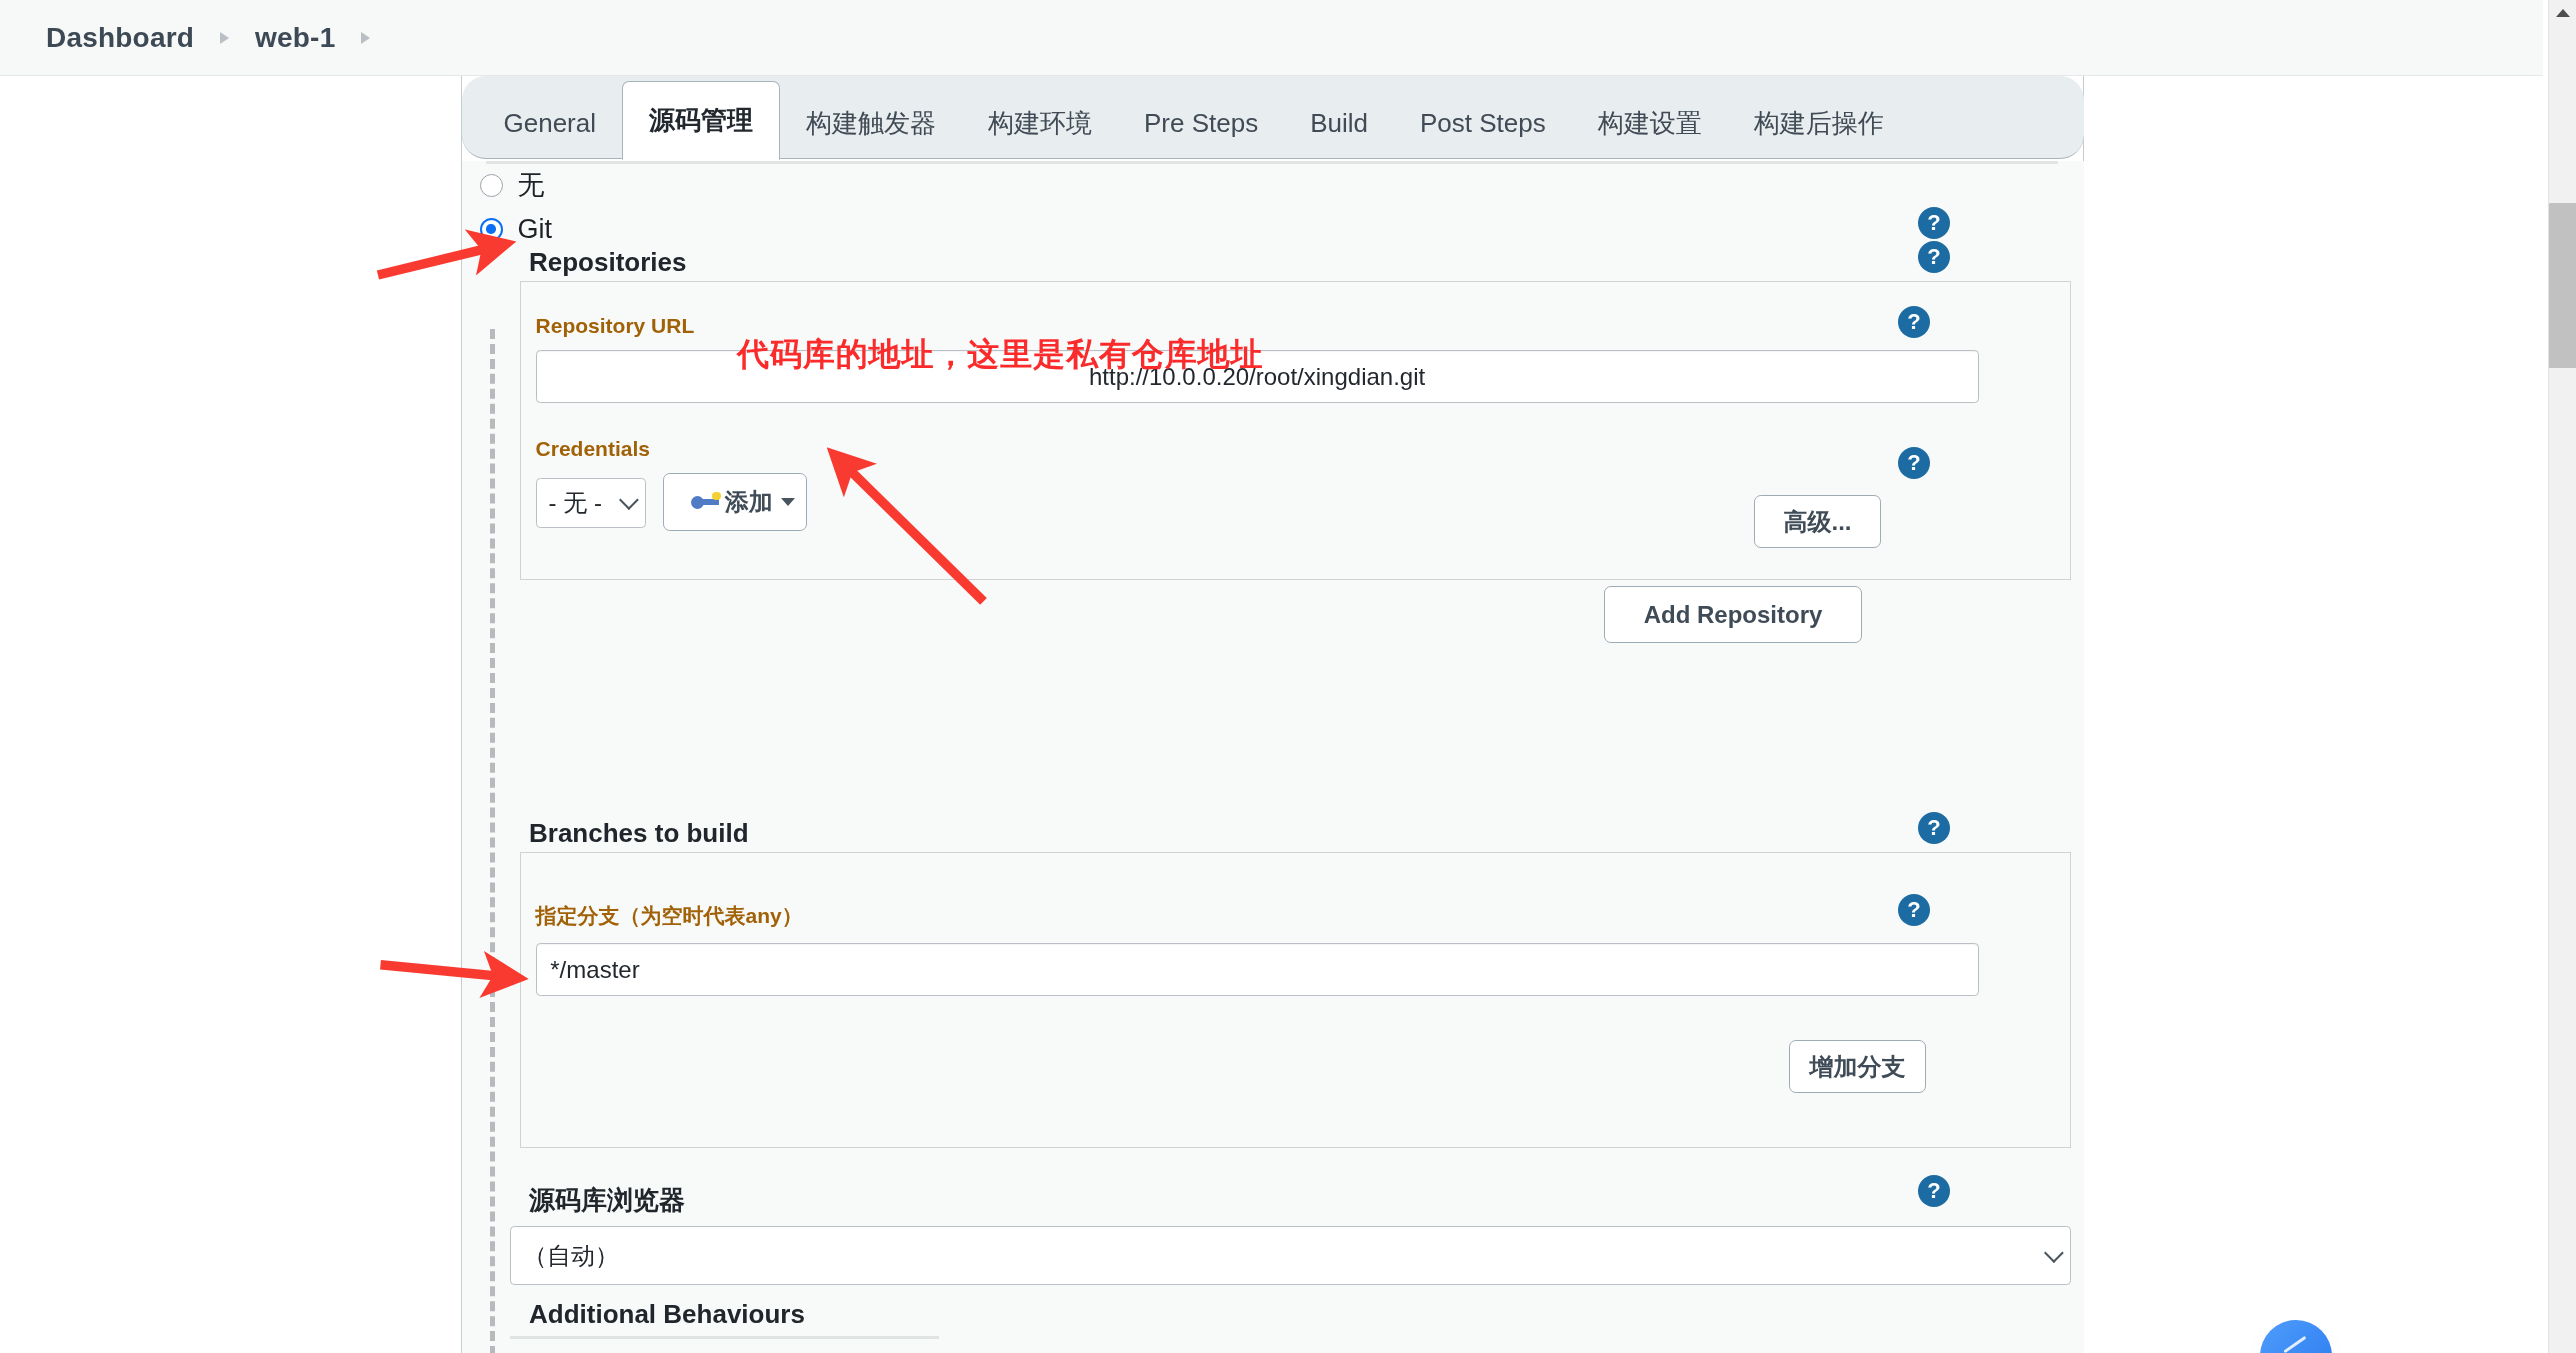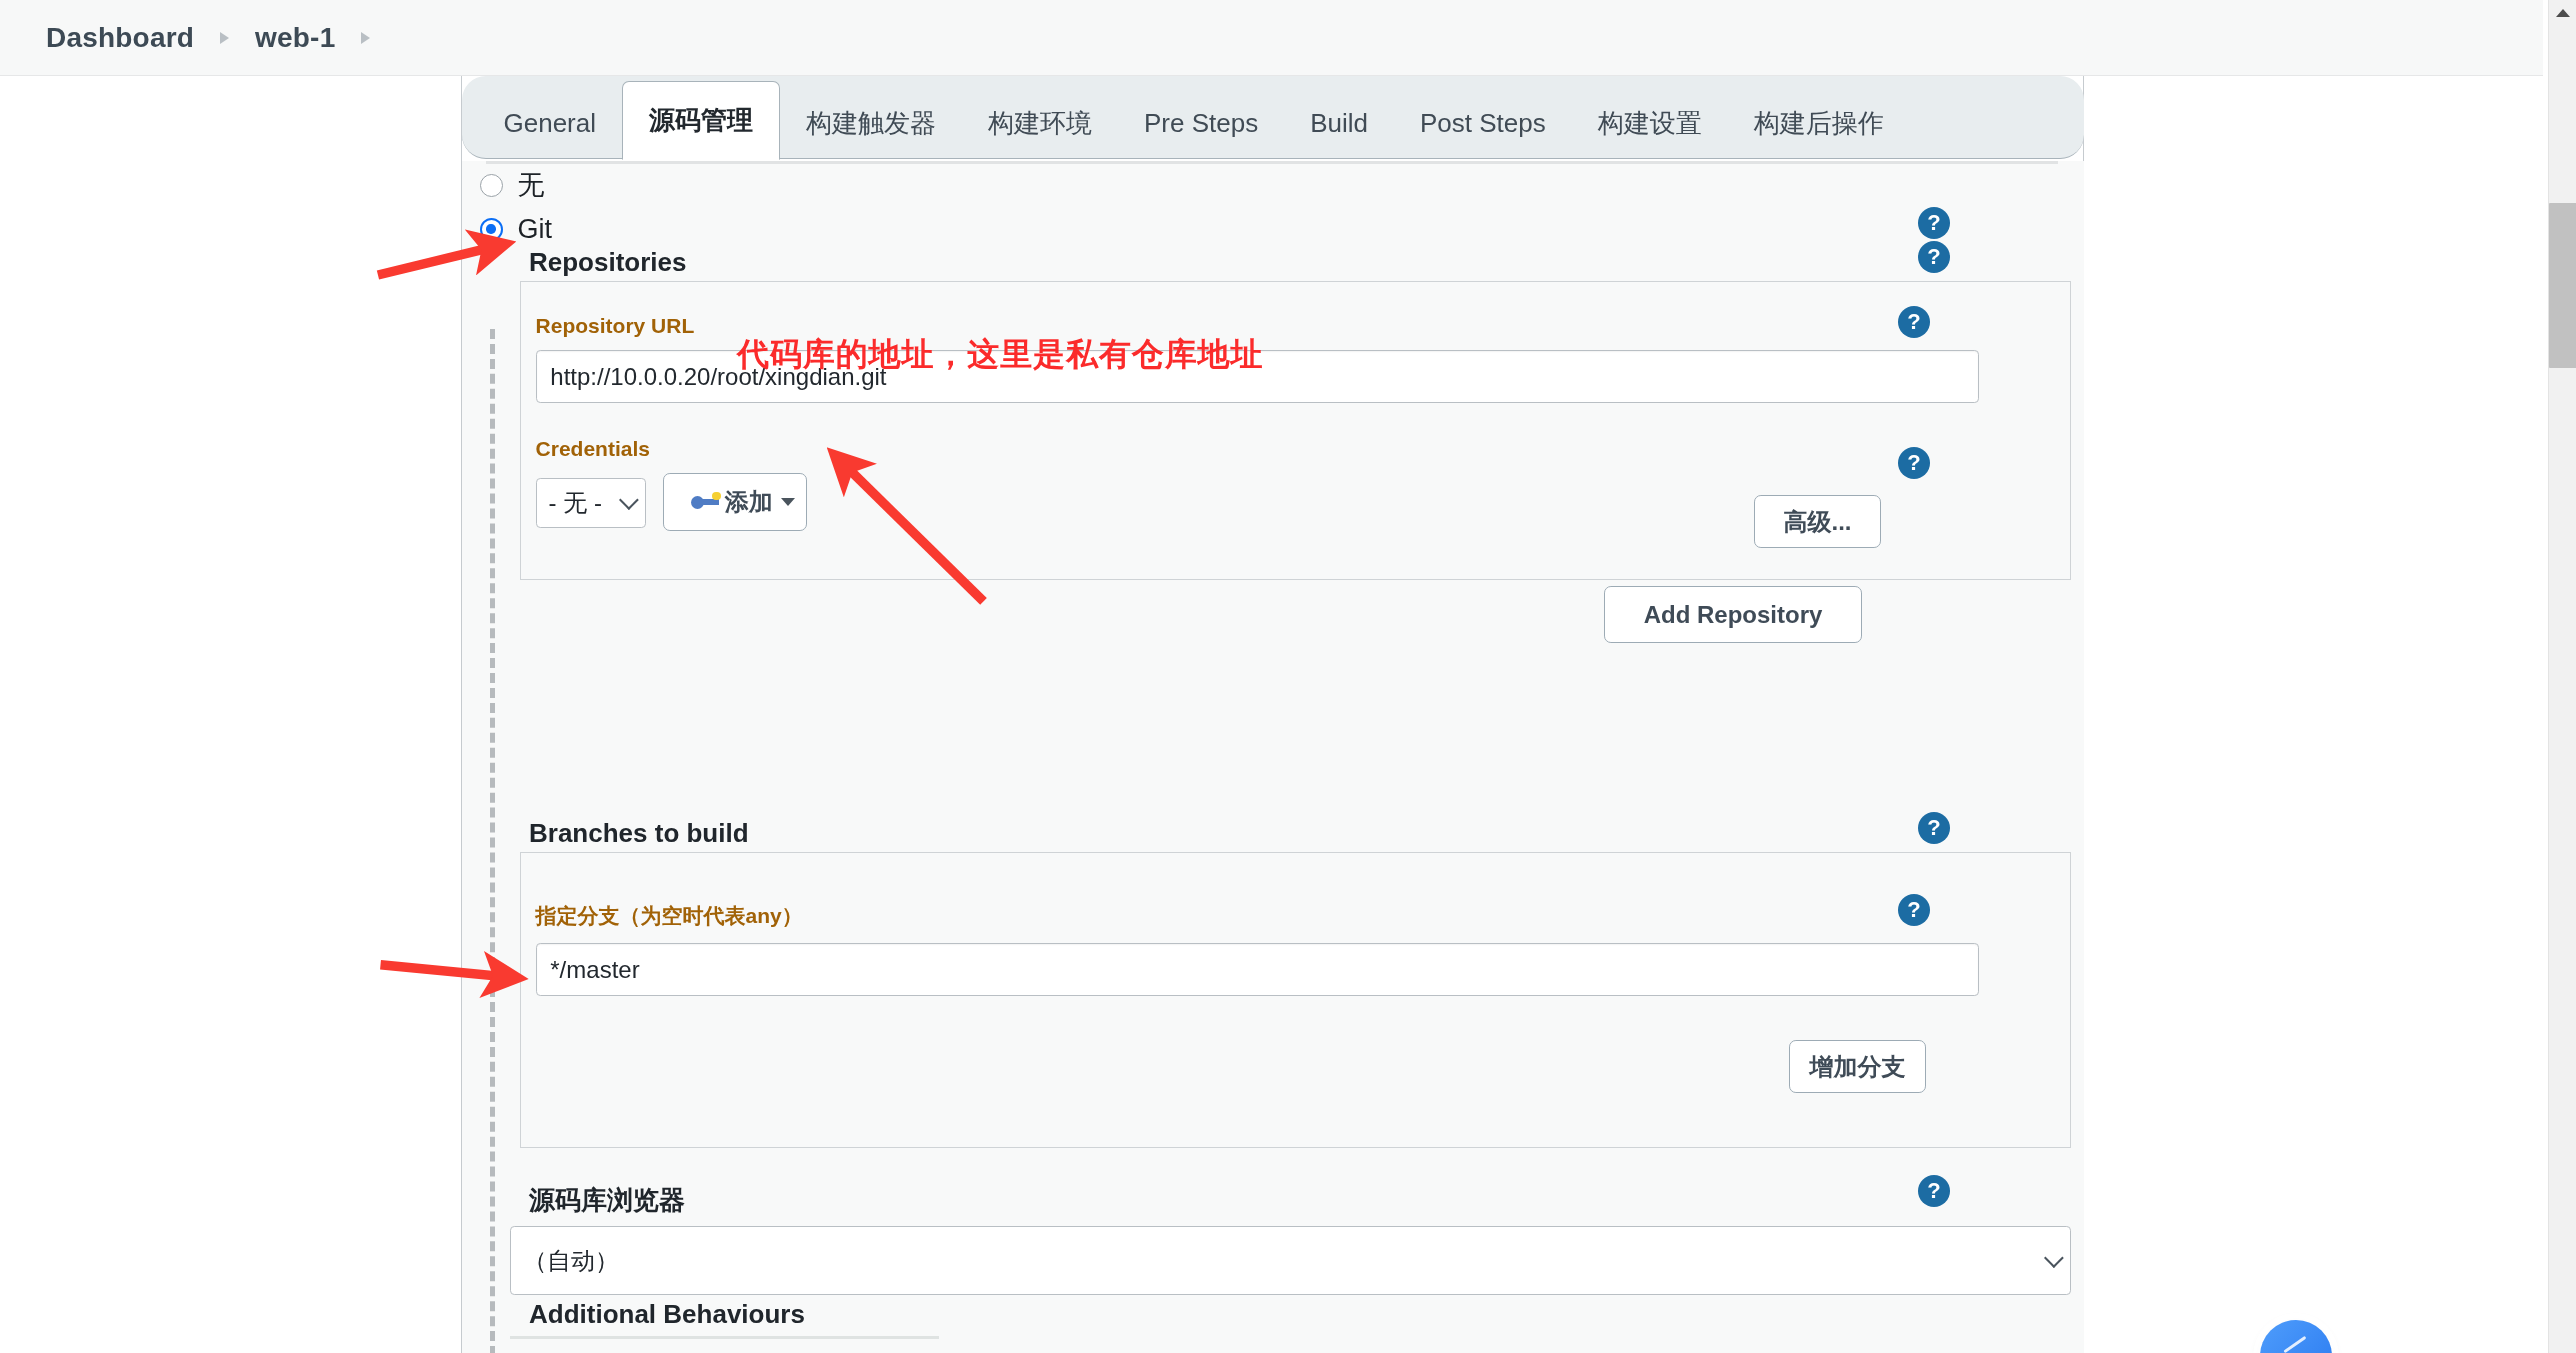--- a/index.html
+++ b/index.html
@@ -384,21 +384,21 @@
       <div class="help-icon" style="left:1456px; top:46px;">?</div>
 
       <div class="section-title" style="left:67px; top:86px;">Repositories</div>
       <div class="help-icon" style="left:1456px; top:80px;">?</div>
 
       <div class="card" style="left:58px; top:120px; width:1551px; height:299px;">
 
         <div class="field-label" style="left:14.6px; top:32px;">Repository URL</div>
         <div class="help-icon" style="left:1377px; top:24px;">?</div>
 
-        <input class="text-input" style="left: 14.6px; top: 68px; width: 1443px; height: 53px;" value="http://10.0.0.20/root/xingdian.git">
+        <input class="text-input" style="left: 14.6px; top: 68px; width: 1443px; height: 53px; text-align: center;" value="http://10.0.0.20/root/xingdian.git">
 
         <div class="field-label" style="left:14.6px; top:155px;">Credentials</div>
         <div class="help-icon" style="left:1377px; top:165px;">?</div>
 
         <div class="select-box" style="left:14.6px; top:196px; width:110px; height:50px;">
           <span>- 无 -</span>
           <span class="caret thin"></span>
         </div>
 
         <div class="btn" style="left:142px; top:191px; width:144px; height:58px;padding-left:16px;">
@@ -424,21 +424,21 @@
         <div class="help-icon" style="left:1377px; top:41px;">?</div>
 
         <input class="text-input" style="left: 14.6px; top: 90px; width: 1443px; height: 53px;" value="*/master">
 
         <div class="btn" style="left:1268px; top:187px; width:137px; height:53px;text-align:right;">增加分支</div>
       </div>
 
       <div class="section-title" style="left:67px; top:1022px;">源码库浏览器</div>
       <div class="help-icon" style="left:1456px; top:1014px;">?</div>
 
-      <div class="select-box" style="left:48px; top:1065px; width:1561px; height:69px;">
+      <div class="select-box" style="left:48px; top:1065px; width:1561px; height:59px;">
         <span>（自动）</span>
         <span class="caret thin"></span>
       </div>
 
       <div class="section-title" style="left:67px; top:1138px;text-align:right;">Additional Behaviours</div>
       <div style="position:absolute;left:48px;top:1175px;width:429px;height:2.6px;background:#dfe3e2;"></div>
     </div>
   </div>
 
   <div class="annot-text" style="left:737px; top:333px;">代码库的地址，这里是私有仓库地址</div>

